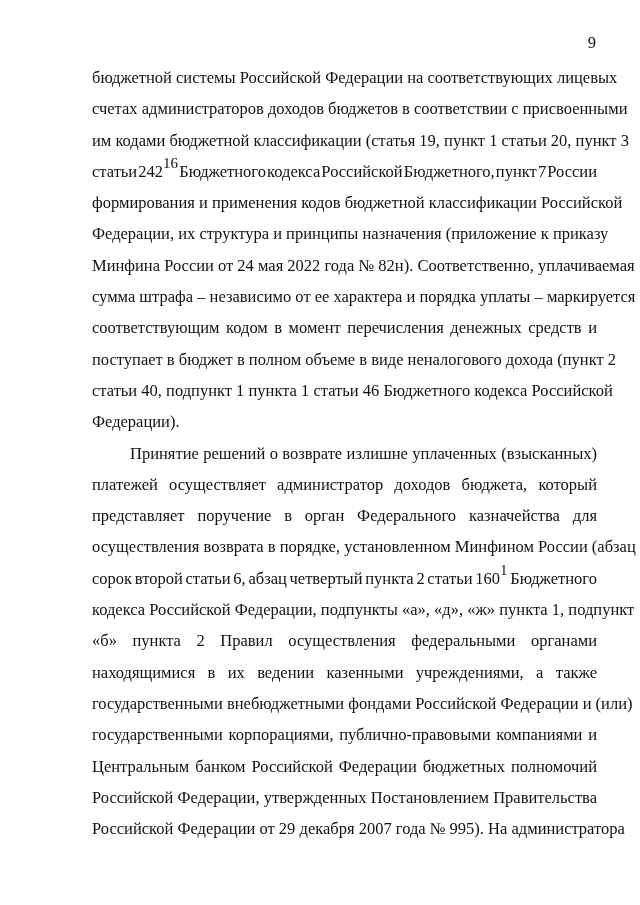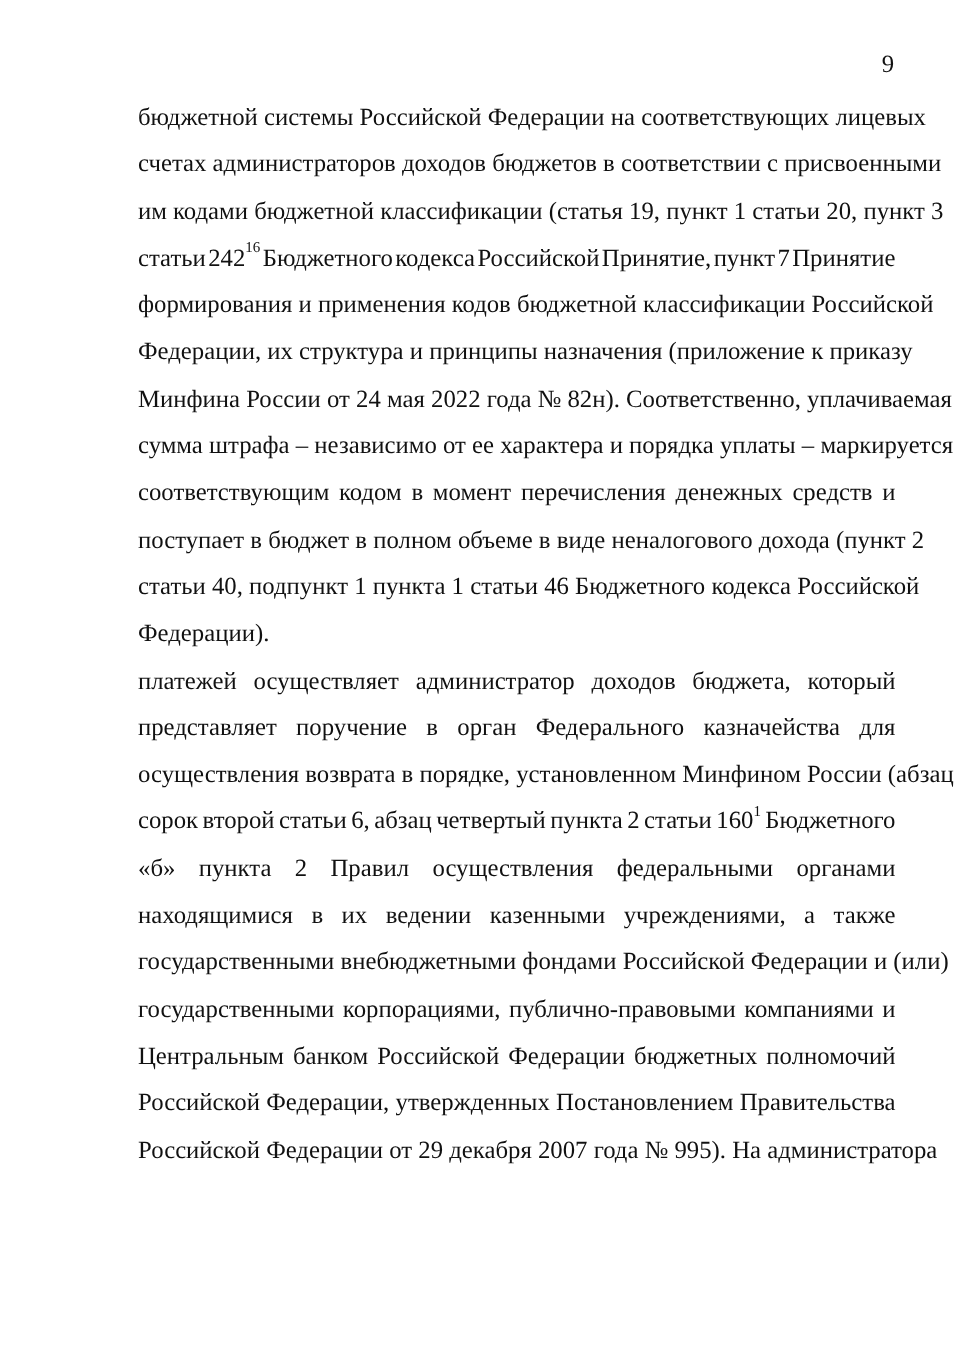--- a/index.html
+++ b/index.html
@@ -39,21 +39,21 @@
       text-align-last: justify;
       overflow: visible;
     }
     .line.last {
       text-align-last: left;
     }
     .line.indent {
       padding-left: 38px;
     }
     sup {
-      font-size: 10px;
+      font-size: 15px;
       line-height: 0;
       position: relative;
       top: -2px;
     }
   </style>
 </head>
 <body>
 
 <div class="page-number">9</div>
 
@@ -61,51 +61,53 @@
   <div>
     <div class="line">бюджетной системы Российской Федерации на соответствующих лицевых</div>
     <div class="line">счетах администраторов доходов бюджетов в соответствии с присвоенными</div>
     <div class="line">им кодами бюджетной классификации (статья 19, пункт 1 статьи 20, пункт 3</div>
     <div class="line" style="display: flex; justify-content: space-between;">
         <span>статьи</span>
         <span>242<sup>16</sup></span>
         <span>Бюджетного</span>
         <span>кодекса</span>
         <span>Российской</span>
-        <span>Принятие,</span>
+        <span>Бюджетного,</span>
         <span>пункт</span>
         <span>7</span>
-        <span>Принятие</span>
+        <span>России</span>
       </div>
     <div class="line">формирования и применения кодов бюджетной классификации Российской</div>
     <div class="line">Федерации, их структура и принципы назначения (приложение к приказу</div>
     <div class="line">Минфина России от 24 мая 2022 года № 82н). Соответственно, уплачиваемая</div>
     <div class="line">сумма штрафа – независимо от ее характера и порядка уплаты – маркируется</div>
     <div class="line">соответствующим кодом в момент перечисления денежных средств и</div>
     <div class="line">поступает в бюджет в полном объеме в виде неналогового дохода (пункт 2</div>
     <div class="line">статьи 40, подпункт 1 пункта 1 статьи 46 Бюджетного кодекса Российской</div>
     <div class="line last">Федерации).</div>
   </div>
   <div>
+    <div class="line indent">Принятие решений о возврате излишне уплаченных (взысканных)</div>
     <div class="line">платежей осуществляет администратор доходов бюджета, который</div>
     <div class="line">представляет поручение в орган Федерального казначейства для</div>
     <div class="line">осуществления возврата в порядке, установленном Минфином России (абзац</div>
     <div class="line" style="display: flex; justify-content: space-between; align-items: center;">
         <span>сорок</span>
         <span>второй</span>
         <span>статьи</span>
         <span>6,</span>
         <span>абзац</span>
         <span>четвертый</span>
         <span>пункта</span>
         <span>2</span>
         <span>статьи</span>
         <span>160<sup>1</sup></span>
         <span>Бюджетного</span>
       </div>
+    <div class="line">кодекса Российской Федерации, подпункты «а», «д», «ж» пункта 1, подпункт</div>
     <div class="line">«б» пункта 2 Правил осуществления федеральными органами</div>
     <div class="line">находящимися в их ведении казенными учреждениями, а также</div>
     <div class="line">государственными внебюджетными фондами Российской Федерации и (или)</div>
     <div class="line">государственными корпорациями, публично-правовыми компаниями и</div>
     <div class="line">Центральным банком Российской Федерации бюджетных полномочий</div>
     <div class="line">Российской Федерации, утвержденных Постановлением Правительства</div>
     <div class="line">Российской Федерации от 29 декабря 2007 года № 995). На администратора</div>
 
   </div>
 </div>

